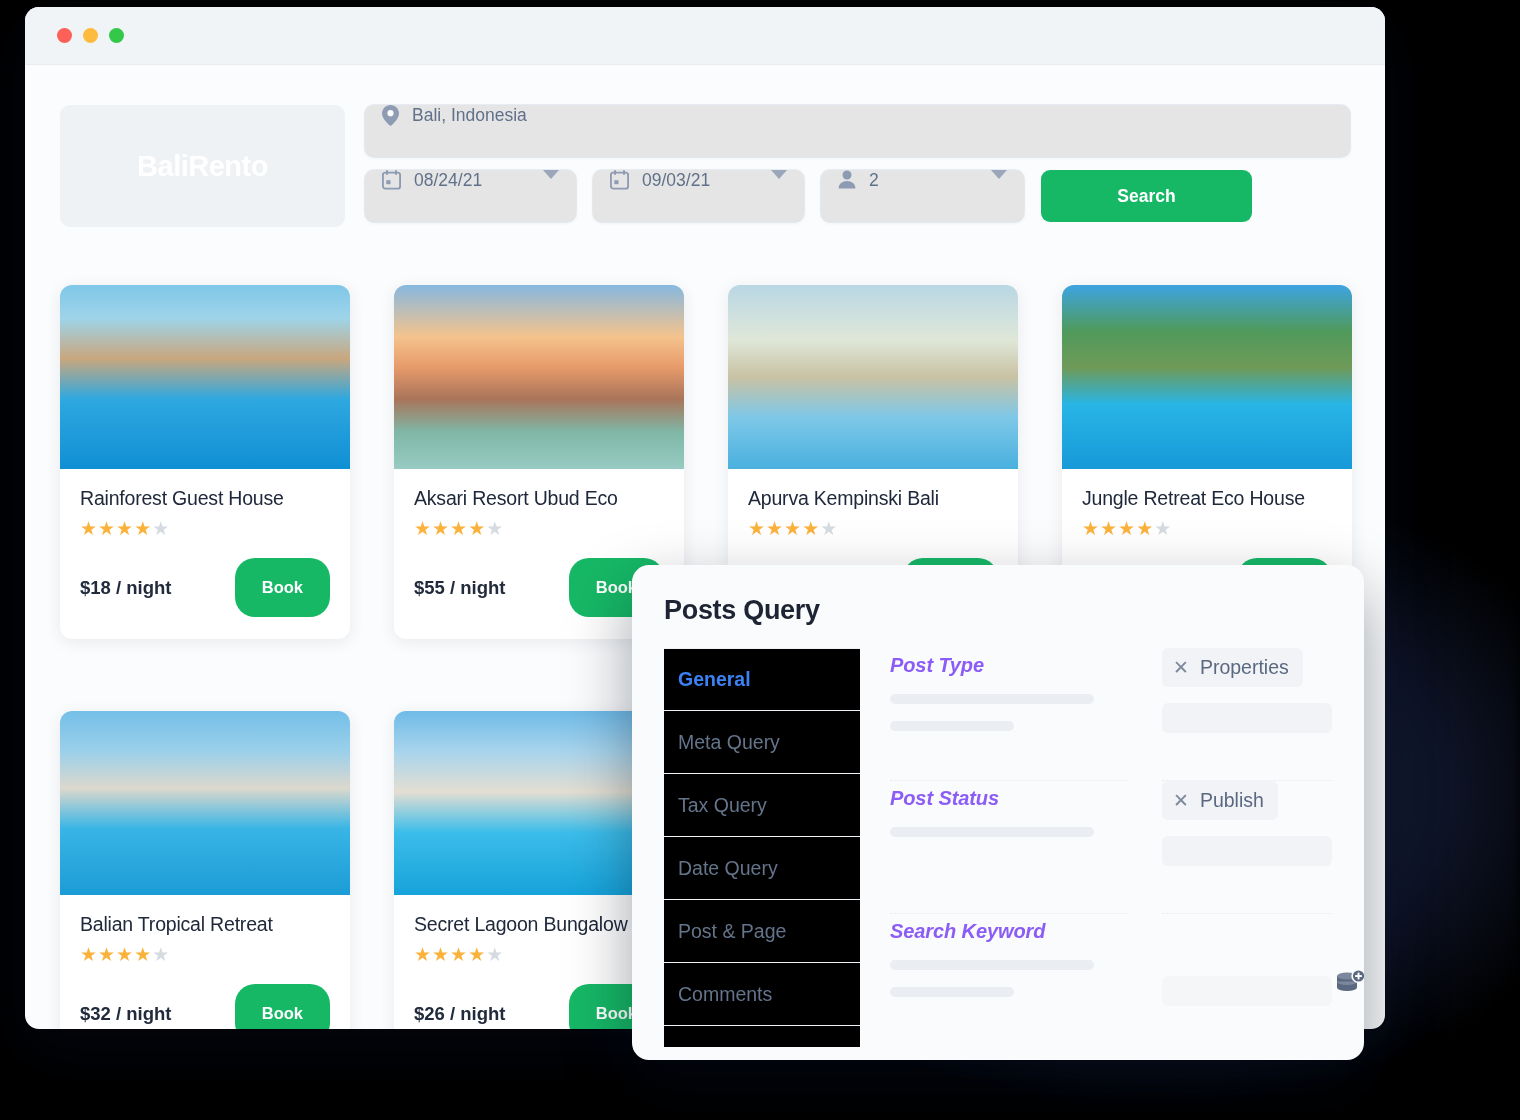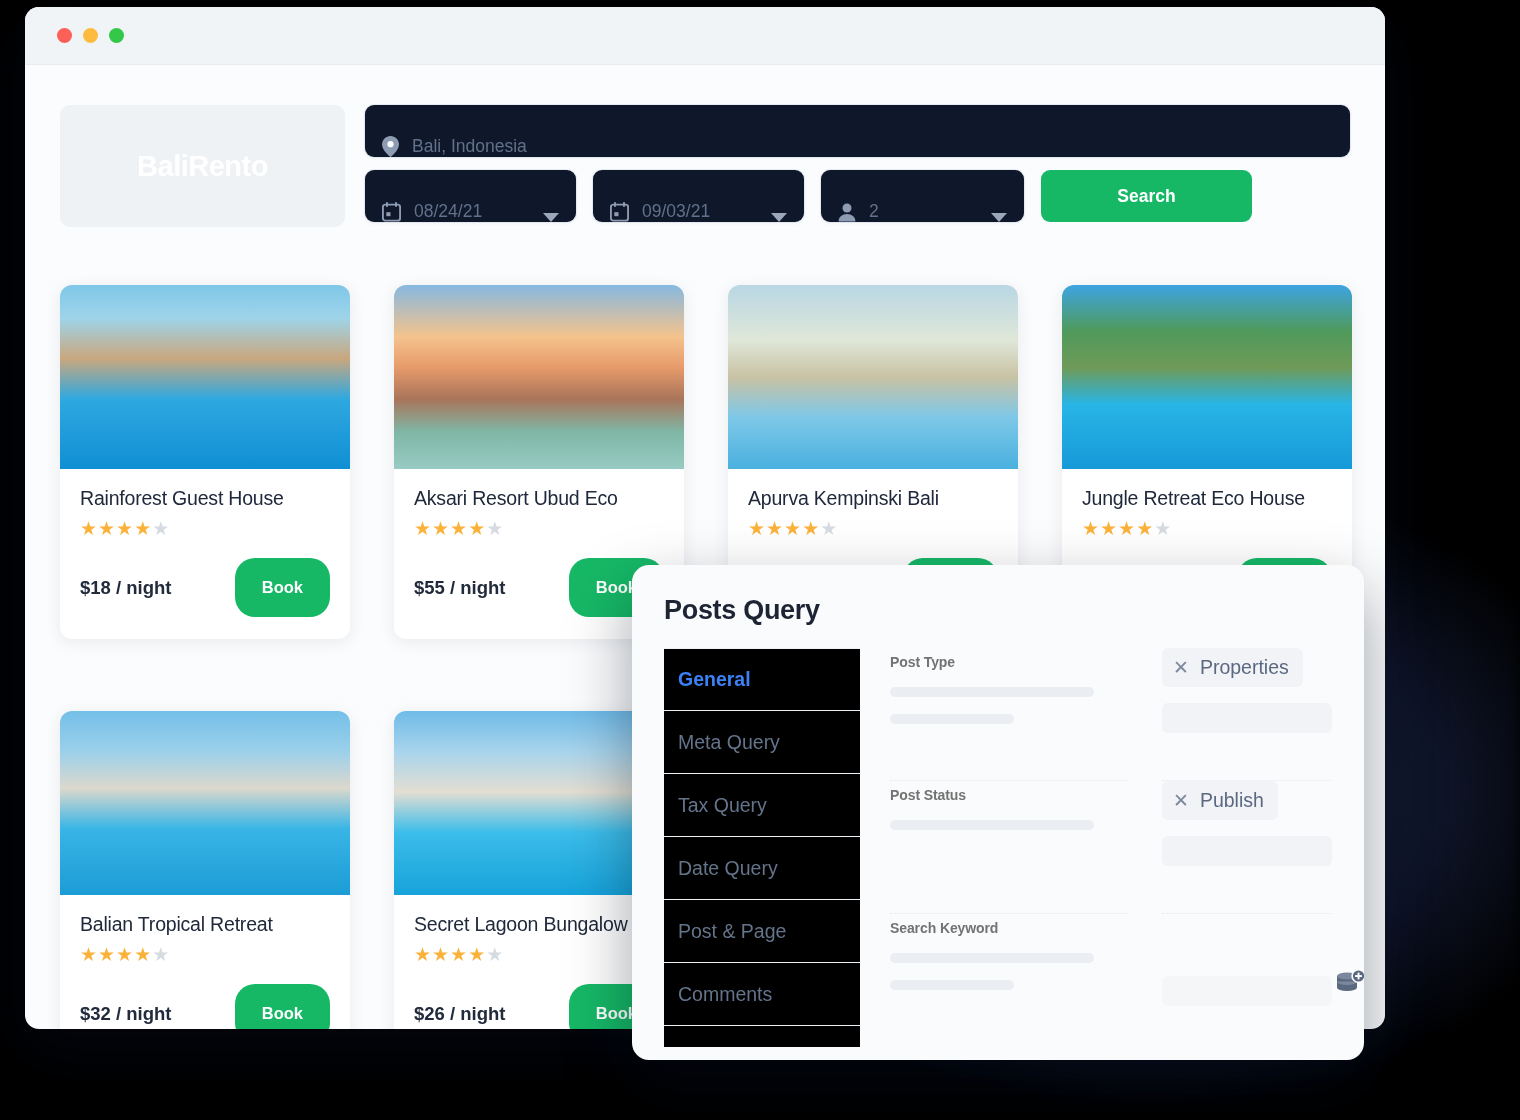--- a/index.html
+++ b/index.html
@@ -58,24 +58,24 @@
   }
   .logo-text {
     font-size: 29px; font-weight: bold; color: #ffffff;
     letter-spacing: -0.5px; position: relative;
   }
   .fields { flex: 1; display: flex; flex-direction: column; gap: 13px; }
   .row1 { display: flex; gap: 20px; }
   .row2 { display: flex; gap: 17px; }
 
   .field {
-    background: #0f172a;
+    background: #e5e5e5;
     border-radius: 9px;
     height: 52px;
-    display: flex; align-items: flex-end;
+    display: flex; align-items: flex-start;
     padding: 0 17px;
     gap: 13px;
     box-shadow: 0 1px 4px rgba(30,45,80,0.06), 0 0 0 1px rgba(228,234,241,0.75);
     color: #61718a;
     font-size: 17.5px;
   }
   .field.location { flex: 1 1 auto; }
   .field.type { width: 213px; flex: 0 0 213px; }
   .field.date { width: 211px; flex: 0 0 211px; }
   .field.guests { width: 203px; flex: 0 0 203px; }
@@ -176,23 +176,24 @@
   .formcols { flex: 1; display: flex; padding-left: 30px; }
   .labelcol { width: 238px; flex: 0 0 238px; }
   .valuecol { flex: 1; padding-left: 34px; }
 
   .fieldgroup { height: 133px; position: relative; }
   .fieldgroup.dividered::after {
     content: ""; position: absolute; left: 0; right: 0; bottom: 0;
     border-bottom: 1px dotted #e7ebf0;
   }
   .flabel {
-    font-size: 14px; font-weight: bold; color: #737373;
+    font-size: 20px; font-weight: bold; color: #8b5cf6;
     letter-spacing: -0.1px;
     padding-top: 6px;
+    font-style: italic;
   }
   .bar { height: 10px; border-radius: 6px; background: #eaeef3; margin-top: 17px; }
   .bar.w-full { width: 204px; }
   .bar.w-short { width: 124px; }
 
   .tag {
     display: inline-flex; align-items: center; gap: 11px;
     background: #f1f3f6;
     border-radius: 6px;
     padding: 8px 14px 8px 11px;

